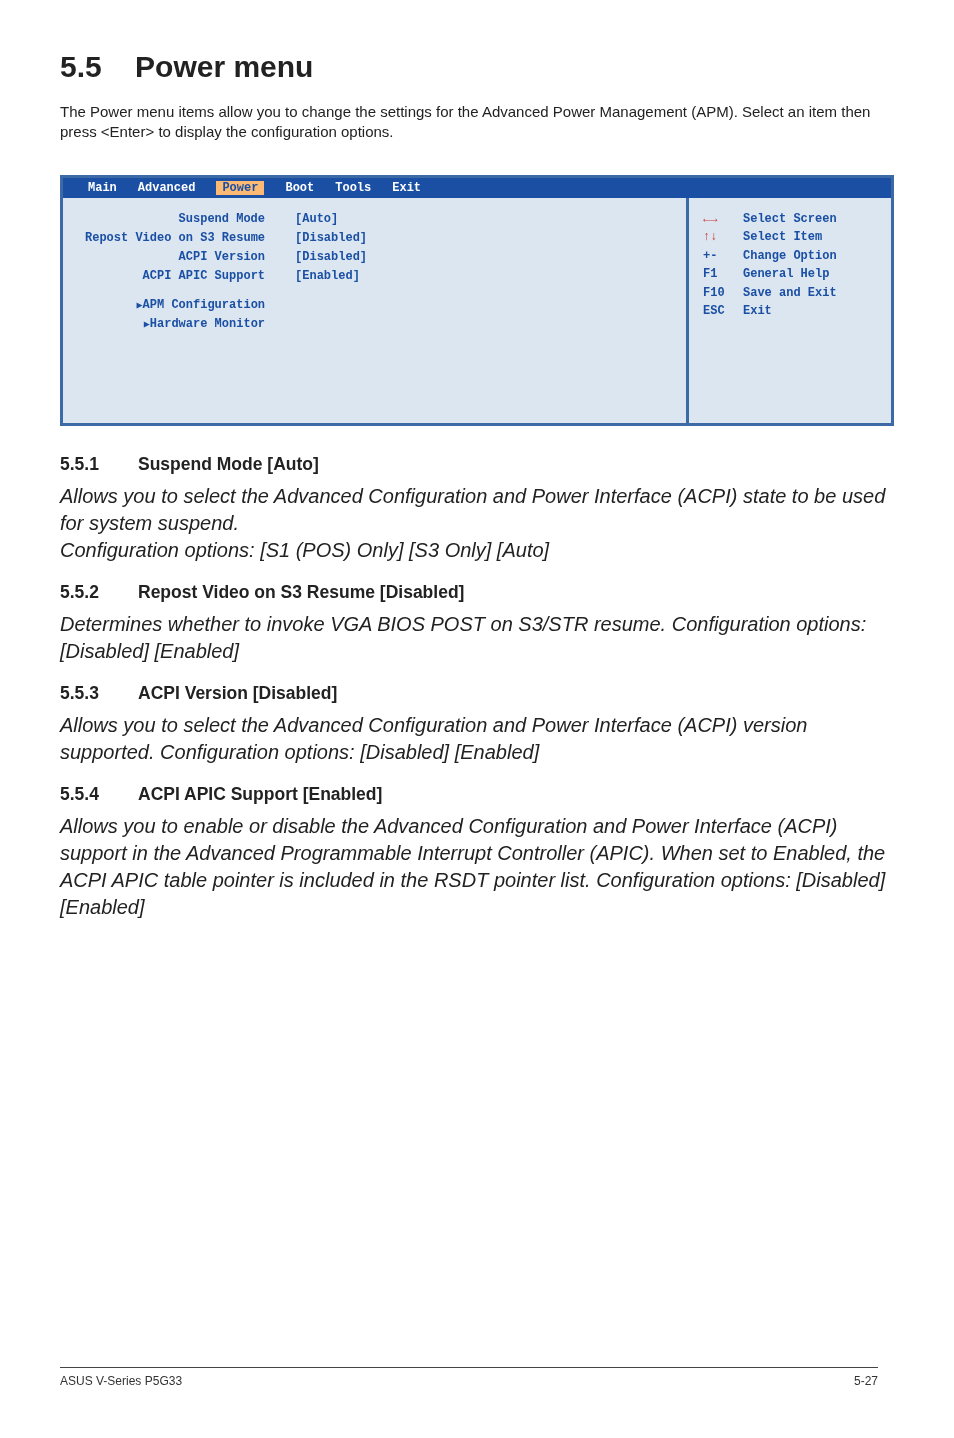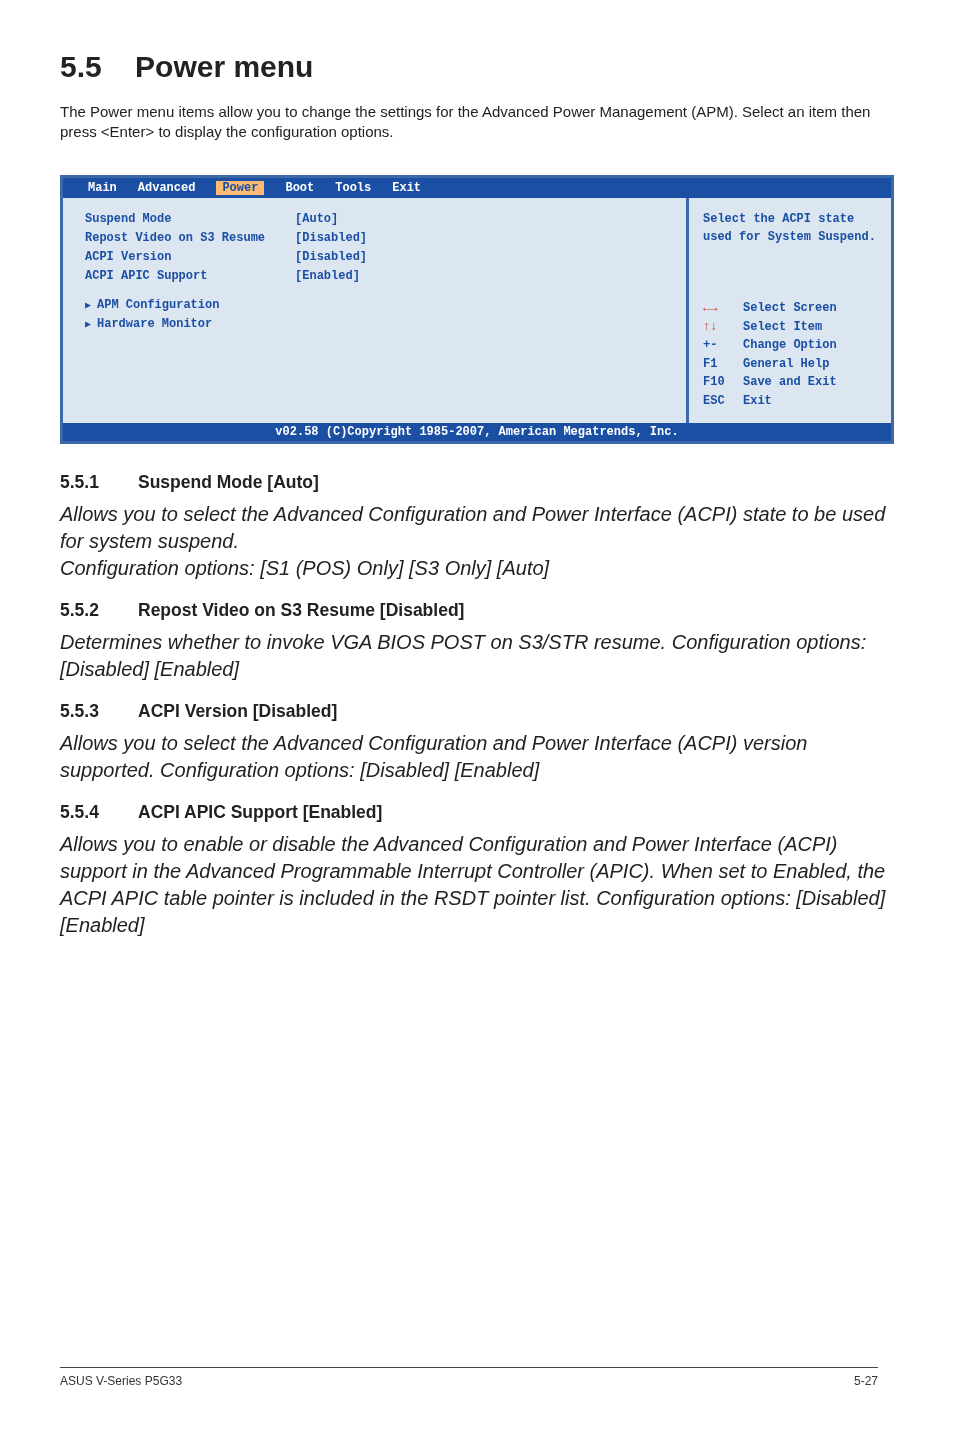--- a/index.html
+++ b/index.html
@@ -48,21 +48,21 @@
     }
     .bios-body {
       display: flex;
     }
     .bios-left {
       flex: 1;
       padding: 12px 18px 50px 22px;
       display: flex;
       gap: 30px;
     }
-    .bios-left-labels { color: #1a4fa3; font-weight: bold; line-height: 1.6; }
+    .bios-left-labels { color: #1a4fa3; font-weight: bold; line-height: 1.6; text-align: right; }
     .bios-left-values { color: #1a4fa3; font-weight: bold; line-height: 1.6; }
     .tri { color: #1a4fa3; font-size: 10px; display:inline-block; width:12px; }
     .bios-right {
       width: 205px;
       border-left: 3px solid #3b6aa6;
       padding: 12px 12px 12px 14px;
       color: #1a4fa3;
       font-weight: bold;
       line-height: 1.55;
       display: flex;
@@ -128,21 +128,20 @@
         <div><span class="tri">▶</span><span>Hardware Monitor</span></div>
       </div>
       <div class="bios-left-values">
         <div>[Auto]</div>
         <div>[Disabled]</div>
         <div>[Disabled]</div>
         <div>[Enabled]</div>
       </div>
     </div>
     <div class="bios-right">
-      <div>Select the ACPI state used for System Suspend.</div>
       <div>
         <div class="help-row">
             <span class="help-key help-arrows">←→</span>
             <span>Select Screen</span>
           </div>
         <div class="help-row">
             <span class="help-key help-arrows">↑↓</span>
             <span>Select Item</span>
           </div>
         <div class="help-row">
@@ -157,21 +156,20 @@
             <span class="help-key">F10</span>
             <span>Save and Exit</span>
           </div>
         <div class="help-row">
             <span class="help-key">ESC</span>
             <span>Exit</span>
           </div>
       </div>
     </div>
   </div>
-  <div class="bios-footer">v02.58 (C)Copyright 1985-2007, American Megatrends, Inc.</div>
 </div>
 
 <h3 class="sub"><span class="num">5.5.1</span><span>Suspend Mode [Auto]</span></h3>
 <p class="body" style="white-space:pre-line">Allows you to select the Advanced Configuration and Power Interface (ACPI) state to be used for system suspend.
 Configuration options: [S1 (POS) Only] [S3 Only] [Auto]</p>
 
 <h3 class="sub"><span class="num">5.5.2</span><span>Repost Video on S3 Resume [Disabled]</span></h3>
 <p class="body">Determines whether to invoke VGA BIOS POST on S3/STR resume. Configuration options: [Disabled] [Enabled]</p>
 
 <h3 class="sub"><span class="num">5.5.3</span><span>ACPI Version [Disabled]</span></h3>

